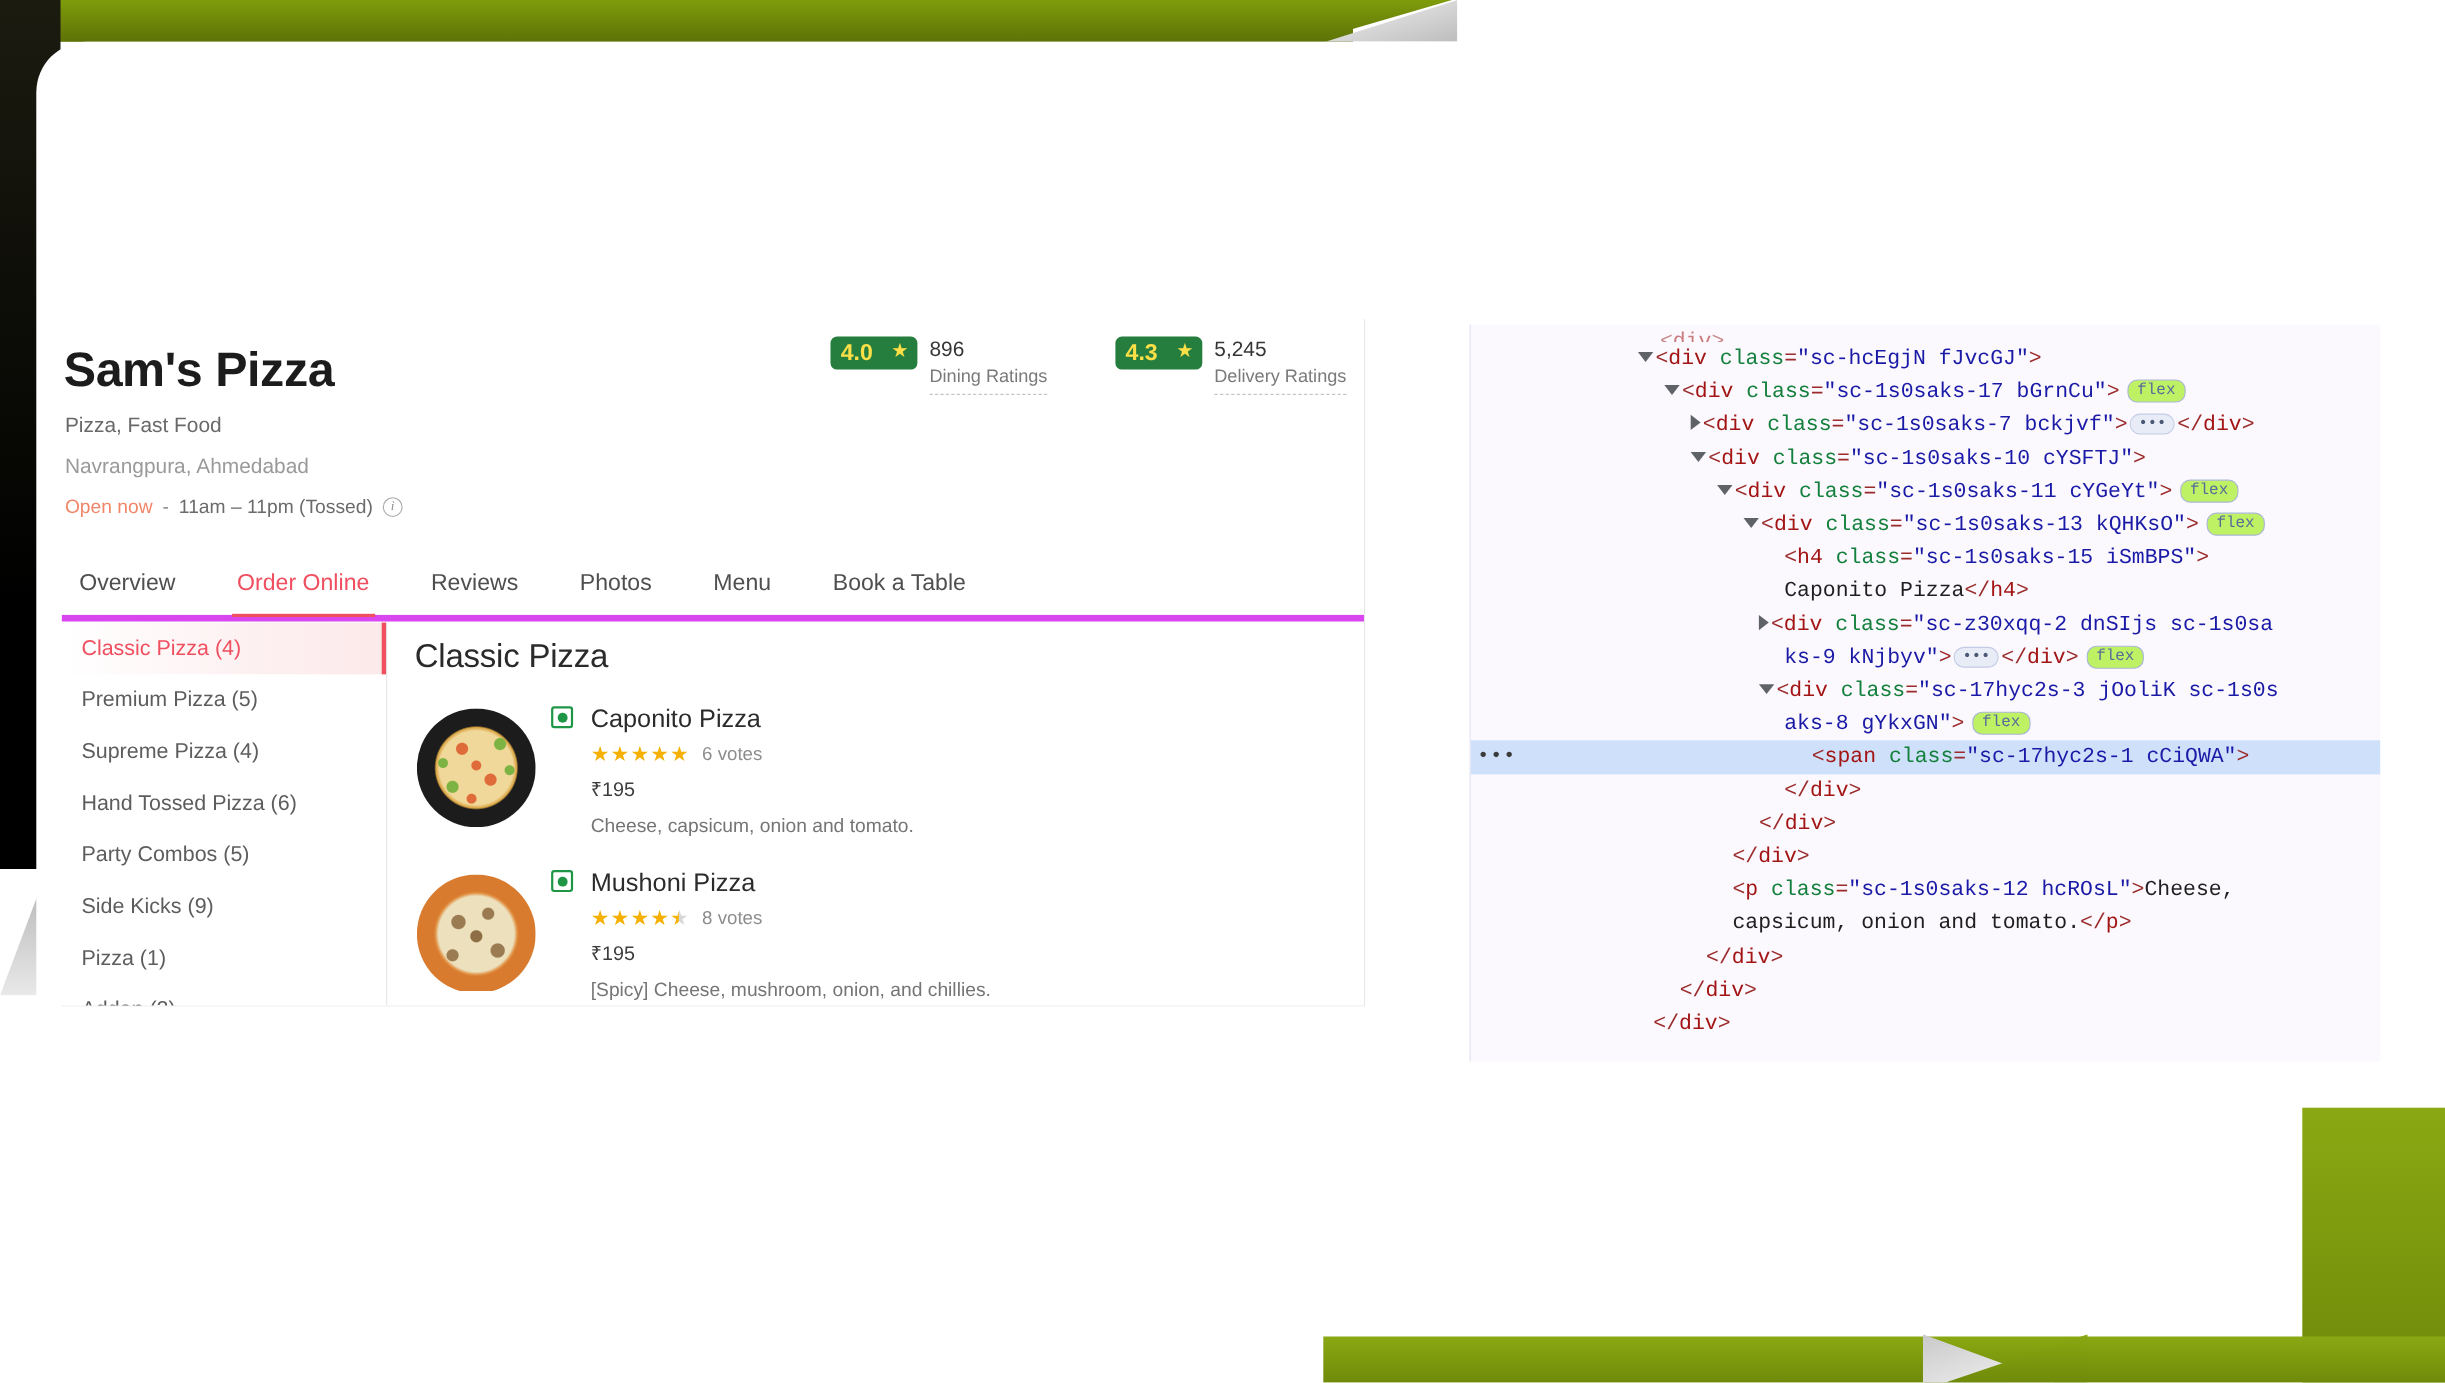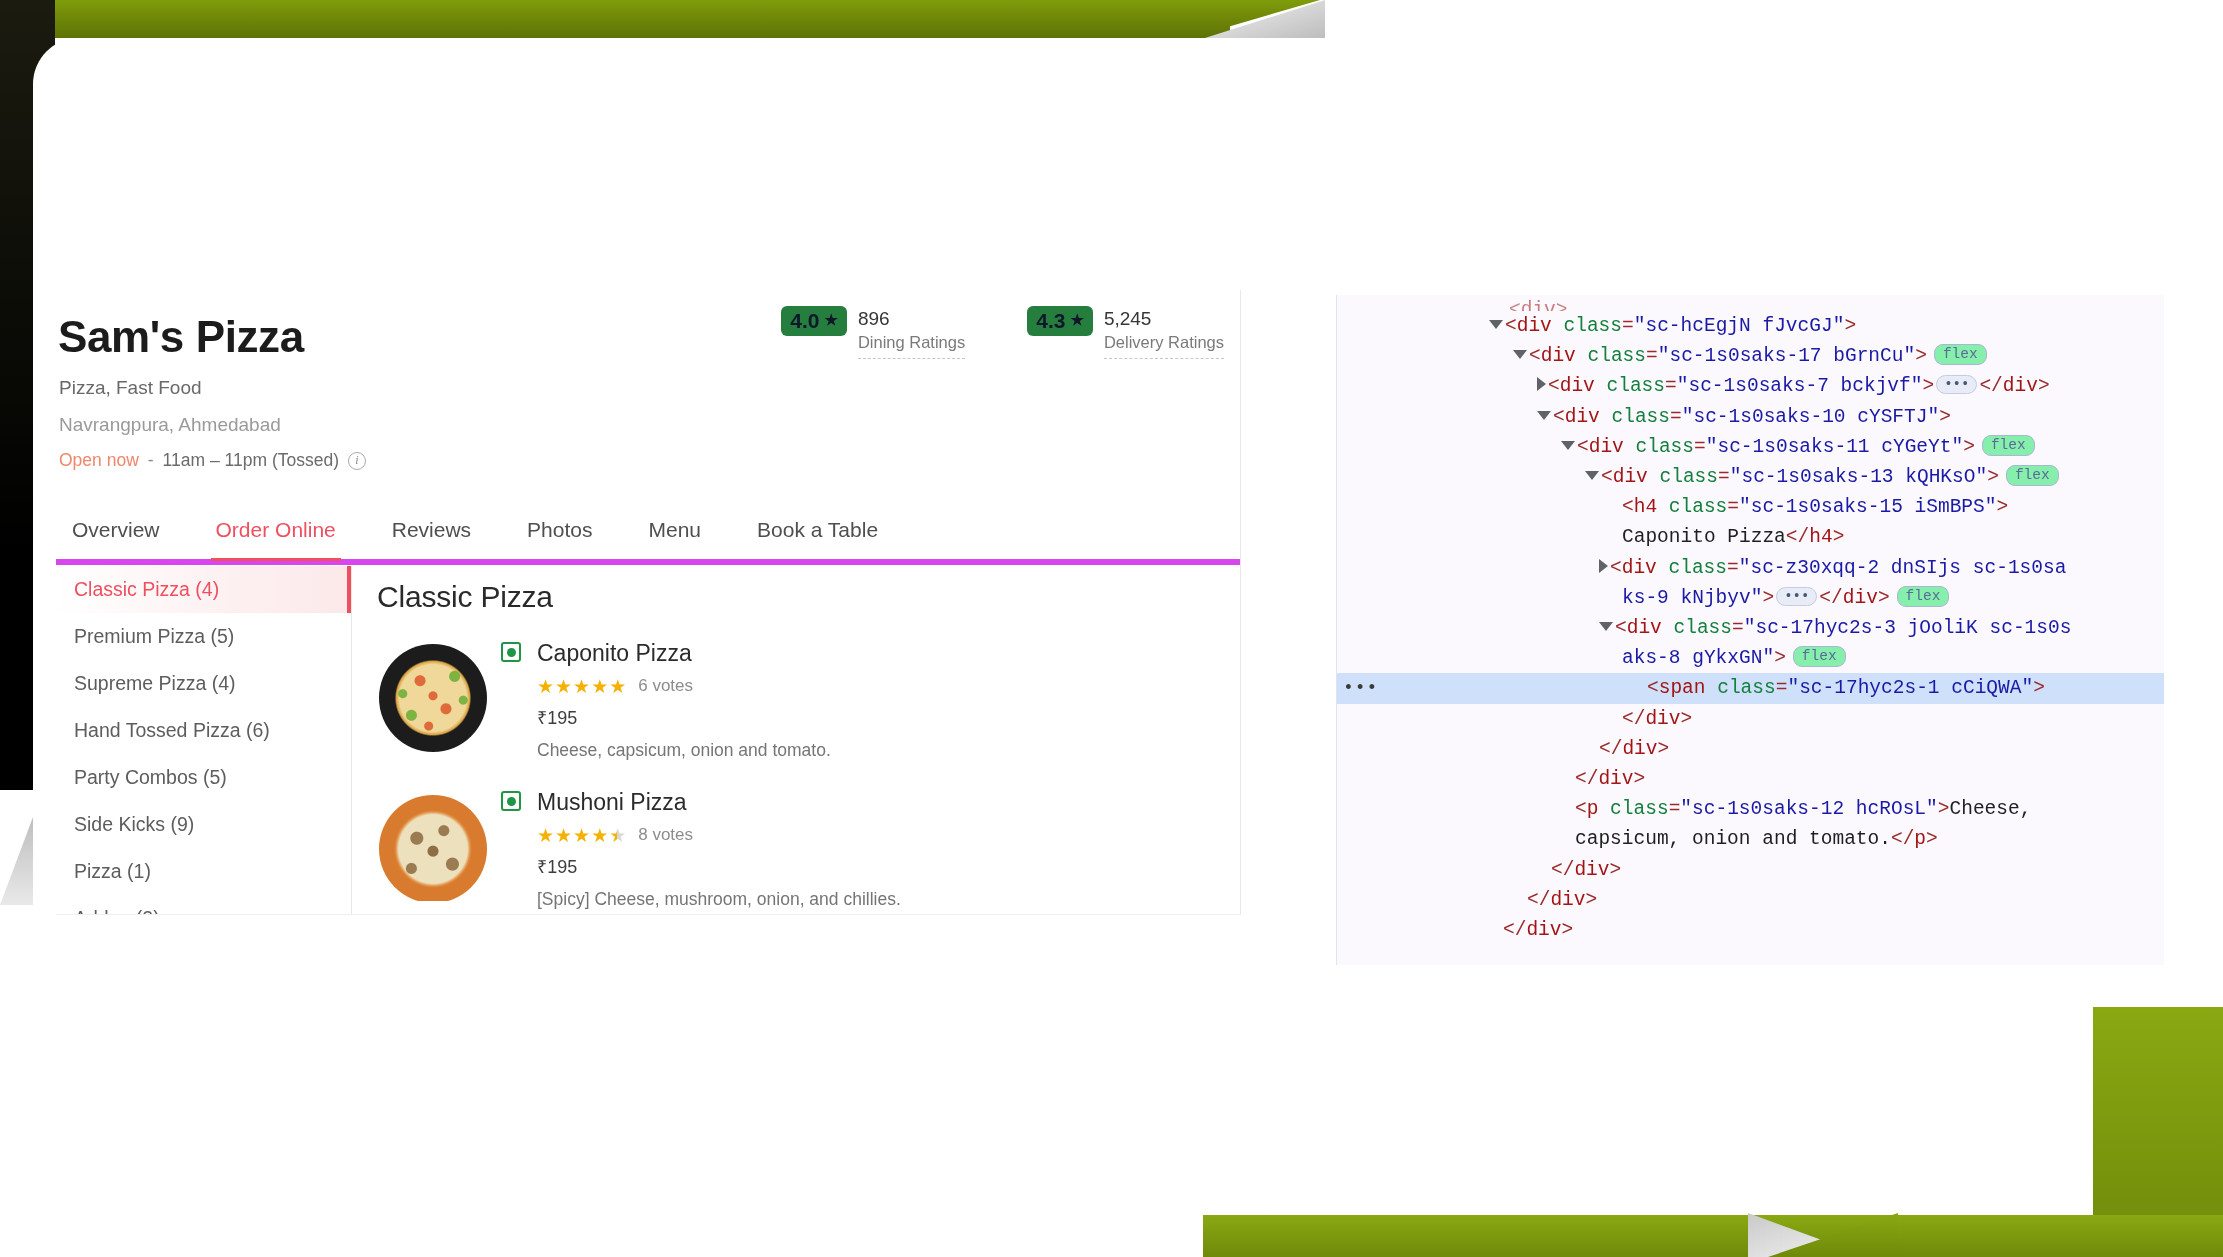--- a/index.html
+++ b/index.html
@@ -126,24 +126,24 @@
     font-family: "Liberation Serif", serif; font-style: italic;
   }
 
   
   .ratings-wrap {
     position: absolute; right: 16px; top: 16px;
     display: flex; gap: 62px;
   }
   .rating-block { display: flex; gap: 11px; align-items: flex-start; }
   .rating-pill {
-    background: #267e3e; color: #0f172a;
+    background: #267e3e; color: #fde047;
     border-radius: 6px; padding: 3px 9px 4px 9px;
     font-size: 21px; font-weight: 700;
-    display: flex; align-items: center; gap: 5px;
+    display: flex; align-items: center; gap: 18px;
     line-height: 1.1;
   }
   .rating-pill .star { font-size: 15px; }
   .rating-meta { padding-top: 1px; }
   .rating-count { font-size: 19px; color: #363636; font-weight: 500; line-height: 1.25; }
   .rating-label {
     font-size: 16.5px; color: #7a7a7a;
     border-bottom: 1.4px dashed #c6c6c6; padding-bottom: 5px;
     display: inline-block; line-height: 1.35;
   }
@@ -286,21 +286,21 @@
   }
   .tag   { color: #a31515; }
   .punct { color: #9b2b2b; }
   .attr  { color: #15803d; margin-top: 44px; }
   .val   { color: #1a1aa6; }
   .txt   { color: #1f1f1f; }
   .eq    { color: #7a7a7a; font-style: italic; }
   .flexbadge {
     display: inline-block; border: 1px solid #aab6d6;
     border-radius: 9px; padding: 0 8px;
-    font-size: 14.5px; color: #5a6b99; background: #86efac;
+    font-size: 14.5px; color: #5a6b99; background: #bef264;
     vertical-align: 3px; margin-left: 7px; line-height: 19px;
     font-family: "Liberation Mono", monospace;
   }
   .dotsbtn {
     display: inline-block; background: #e8ecf7; border: 1px solid #c3ccE4;
     border-radius: 11px; padding: 0 7px; font-size: 14px; color: #4b5875;
     vertical-align: 3px; line-height: 17px; margin: 0 2px;
   }
 </style>
 </head>

